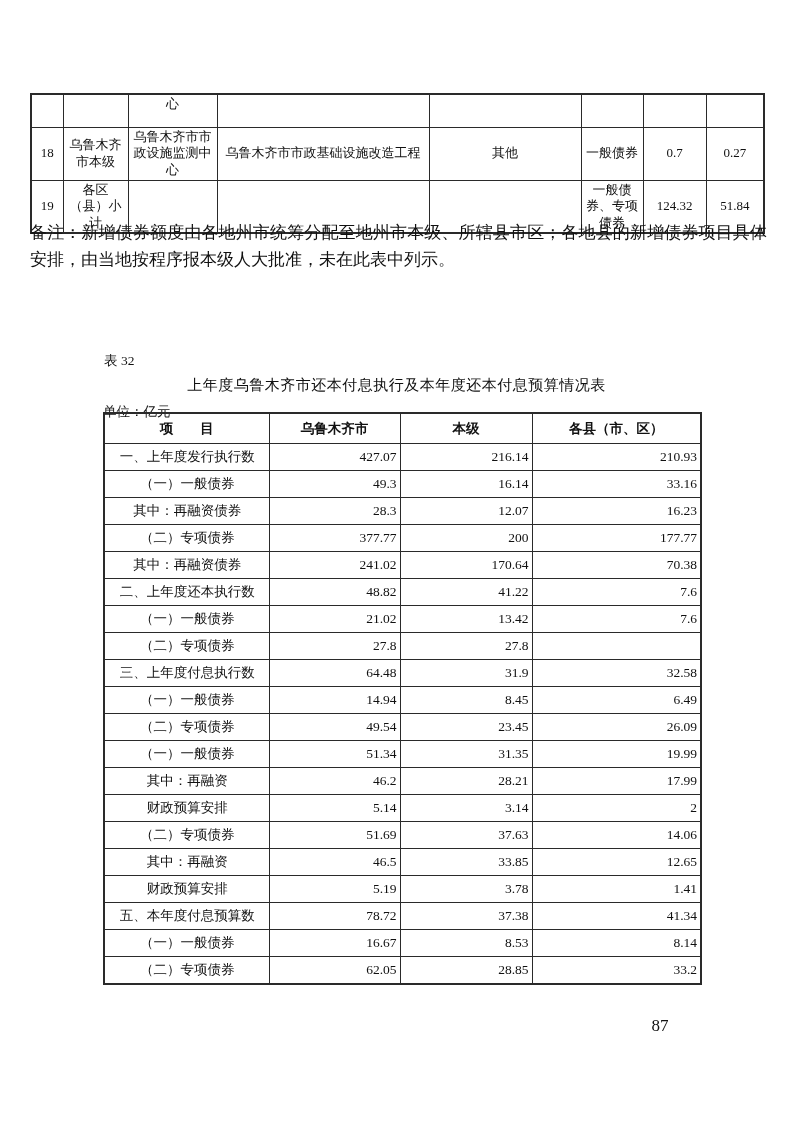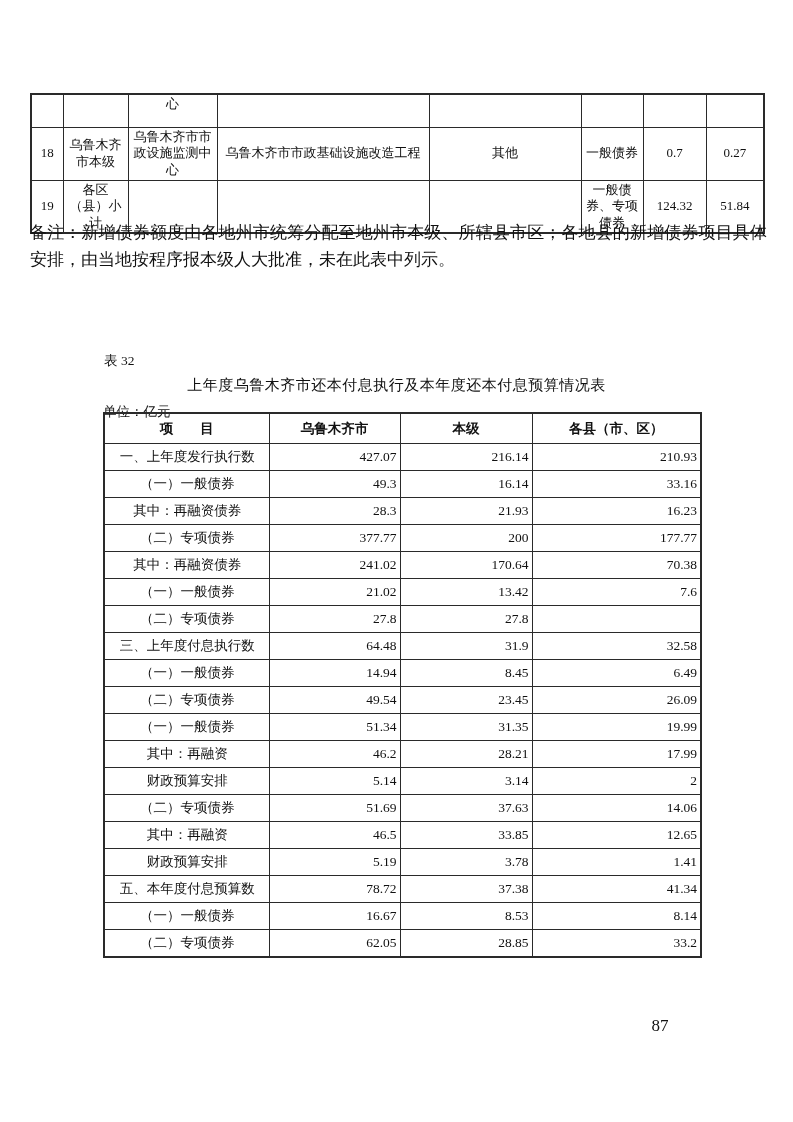--- a/index.html
+++ b/index.html
@@ -203,36 +203,42 @@
         </tr>
         <tr>
           <td class="c-label">（一）一般债券</td>
           <td class="c-num">49.3</td>
           <td class="c-num">16.14</td>
           <td class="c-num">33.16</td>
         </tr>
         <tr>
           <td class="c-label">其中：再融资债券</td>
           <td class="c-num">28.3</td>
-          <td class="c-num">21.93</td>
+          <td class="c-num">12.07</td>
           <td class="c-num">16.23</td>
         </tr>
         <tr>
           <td class="c-label">（二）专项债券</td>
           <td class="c-num">377.77</td>
           <td class="c-num">200</td>
           <td class="c-num">177.77</td>
         </tr>
         <tr>
           <td class="c-label">其中：再融资债券</td>
           <td class="c-num">241.02</td>
           <td class="c-num">170.64</td>
           <td class="c-num">70.38</td>
         </tr>
         <tr>
+          <td class="c-label">二、上年度还本执行数</td>
+          <td class="c-num">48.82</td>
+          <td class="c-num">41.22</td>
+          <td class="c-num">7.6</td>
+        </tr>
+        <tr>
           <td class="c-label">（一）一般债券</td>
           <td class="c-num">21.02</td>
           <td class="c-num">13.42</td>
           <td class="c-num">7.6</td>
         </tr>
         <tr>
           <td class="c-label">（二）专项债券</td>
           <td class="c-num">27.8</td>
           <td class="c-num">27.8</td>
           <td class="c-num"></td>

